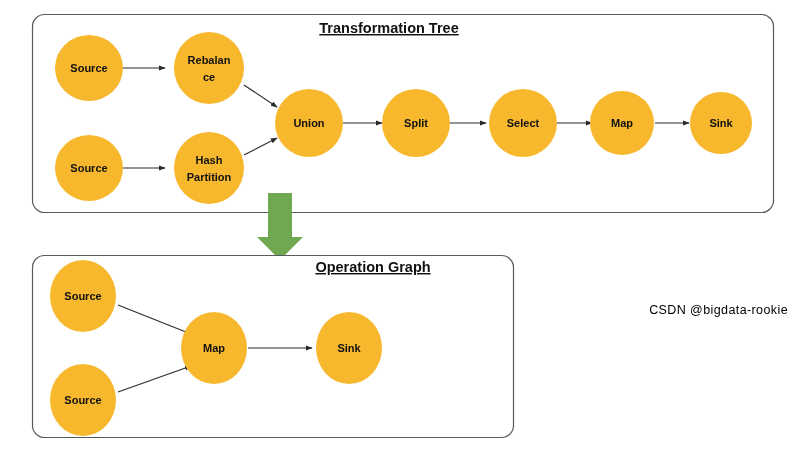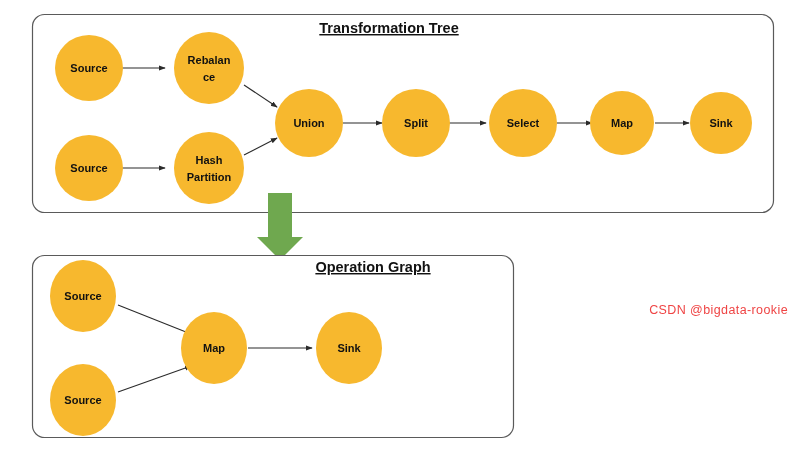--- a/index.html
+++ b/index.html
@@ -61,21 +61,21 @@
   .green-arrow {
     fill: #6FA84F;
     stroke: none;
   }
   .watermark {
     position: absolute;
     right: 12px;
     bottom: 8px;
     font-family: "Liberation Sans", sans-serif;
     font-size: 12.5px;
-    color: #ef4444;
+    color: #000000;
     letter-spacing: 0.4px;
     white-space: nowrap;
     user-select: none;
   }
 </style>
 </head>
 <body>
 
 <div id="stage">
 

